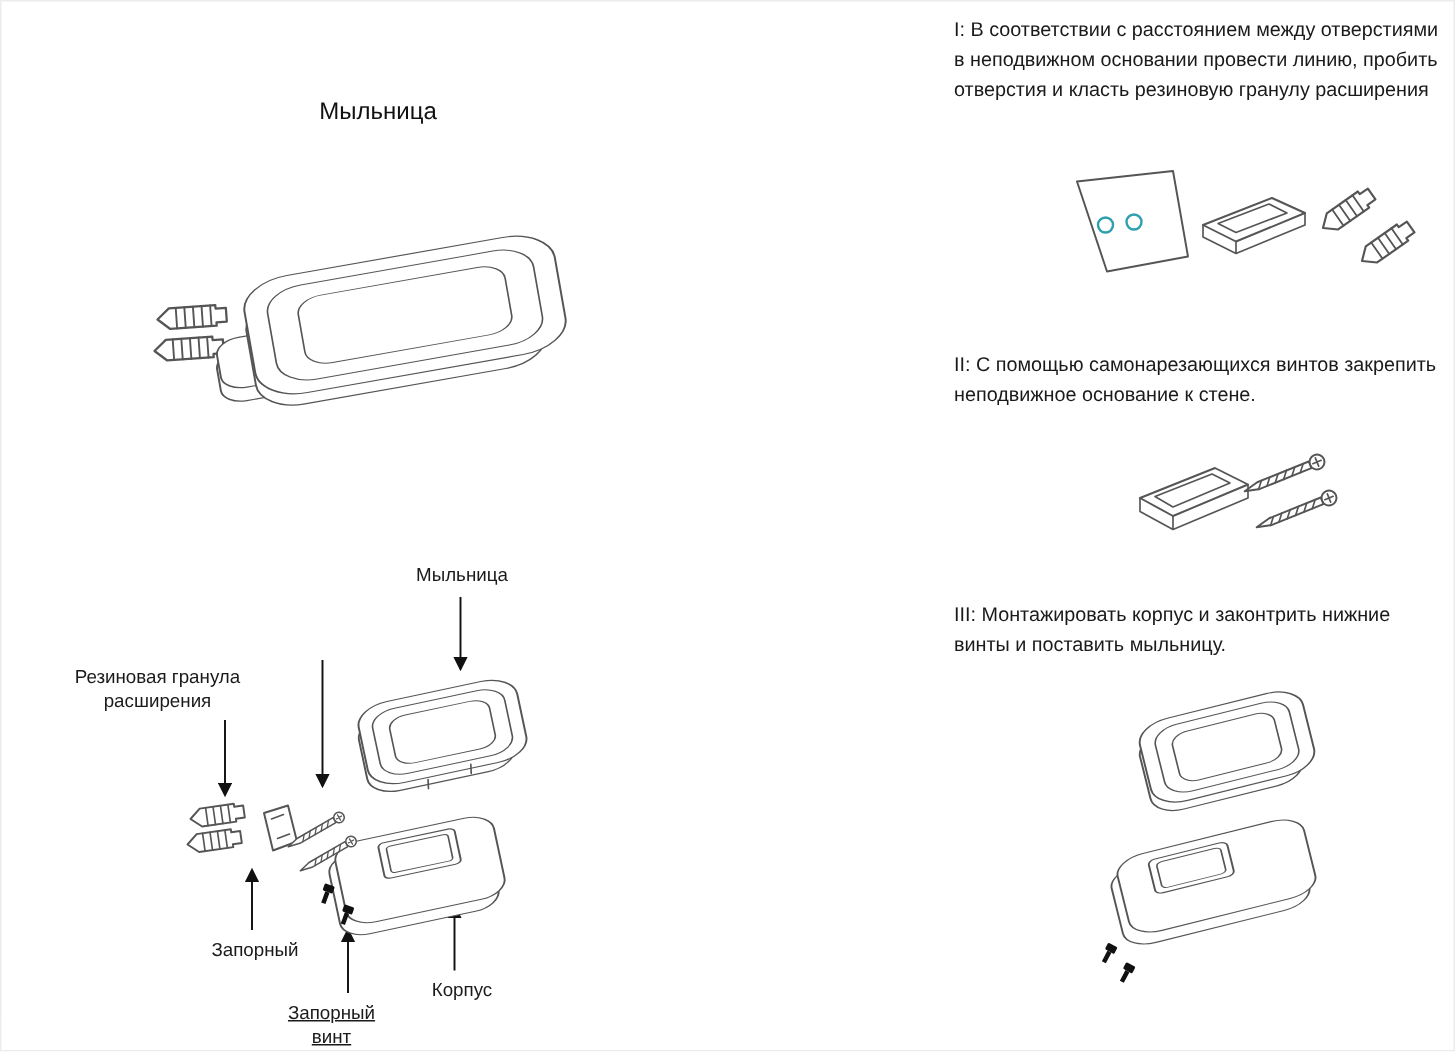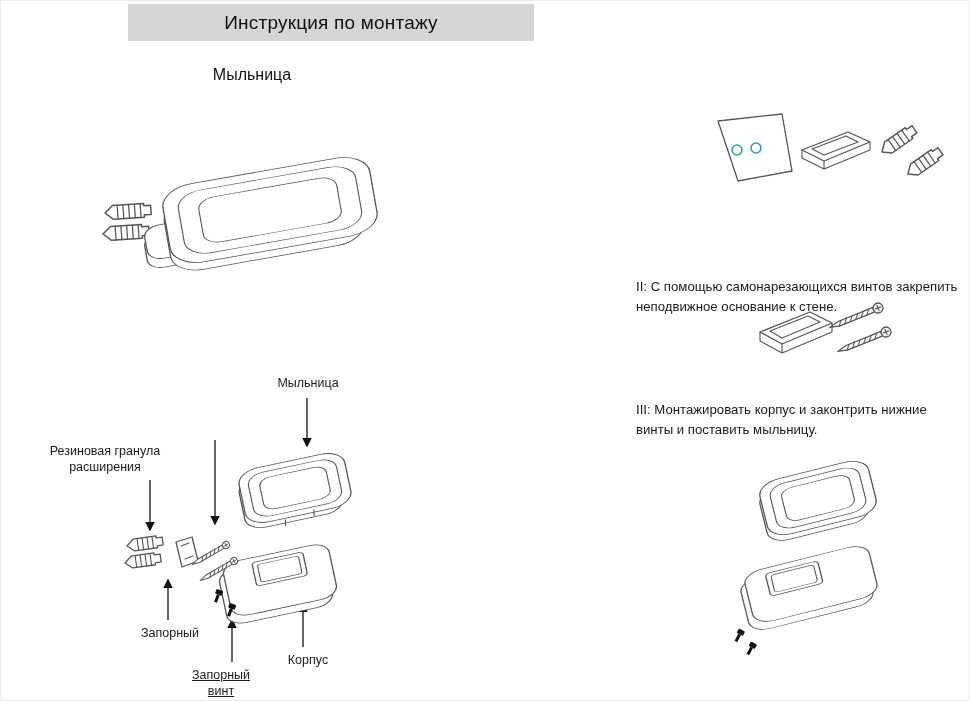--- a/index.html
+++ b/index.html
@@ -27,23 +27,20 @@
          white-space:pre-line;text-align:center; }
 
   .step-text { position:absolute; left:636px; width:330px; font-size:13.2px;
                line-height:1.5; color:var(--text,#1a1a1a); }
 </style>
 </head>
 <body>
 
 <div class="page">
 
-  <div class="title-bar">
-    <h1>Инструкция по монтажу</h1>
-  </div>
   <div class="subtitle">Мыльница</div>
 
   <svg style="left:95px; top:138px;" width="290" height="150" viewBox="0 0 290 150">
 
     <g transform="translate(10,75) rotate(-4) scale(1.15)">
       <path class="ln" d="M0,0 L7,-6 H34 V-4 H40 V4 H34 V6 H7 Z" fill="#fff"></path>
       <path class="ln thin" d="M11,-6 V6 M16,-6 V6 M21,-6 V6 M26,-6 V6 M31,-6 V6" fill="none"></path>
     </g>
     <g transform="translate(8,96) rotate(-4) scale(1.15)">
       <path class="ln" d="M0,0 L7,-6 H34 V-4 H40 V4 H34 V6 H7 Z" fill="#fff"></path>
@@ -154,20 +151,21 @@
 
     <div class="lbl" style="left:232px;top:6px;width:92px;text-align:center;">Мыльница</div>
     <div class="lbl" style="left:10px;top:74px;width:130px;">Резиновая гранула
 расширения</div>
     <div class="lbl" style="left:102px;top:256px;width:76px;text-align:center;">Запорный</div>
     <div class="lbl" style="left:156px;top:298px;width:70px;text-align:center;text-decoration:underline;">Запорный
 винт</div>
     <div class="lbl" style="left:247px;top:283px;width:62px;text-align:center;">Корпус</div>
   </div>
 
+  <div class="step-text" style="top:10px;">I: В соответствии с расстоянием между отверстиями в неподвижном основании провести линию, пробить отверстия и класть резиновую гранулу расширения</div>
   <svg style="left:690px; top:104px;" width="272" height="95" viewBox="0 0 272 95">
     <g>
       <path class="ln" d="M28,17 L92,10 L102,67 L48,77 Z" fill="#fff"></path>
       <circle class="hole" cx="47" cy="46" r="5"></circle>
       <circle class="hole" cx="66" cy="44" r="5"></circle>
     </g>
     <g>
       <path class="ln" d="M112,46 L158,28 L180,38 L134,57 Z" fill="#fff"></path>
       <path class="ln thin" d="M122,45 L156,32 L168,38 L134,51 Z" fill="#fff"></path>
       <path class="ln thin" d="M112,46 l0,8 L134,65 l0,-8 M180,38 l0,8 L134,65" fill="none"></path>
@@ -175,21 +173,21 @@
     <g transform="translate(192,48) rotate(-35) scale(1.1)">
       <path class="ln" d="M0,0 L7,-6 H30 V-4 H36 V4 H30 V6 H7 Z" fill="#fff"></path>
       <path class="ln thin" d="M11,-6 V6 M16,-6 V6 M21,-6 V6 M26,-6 V6" fill="none"></path>
     </g>
     <g transform="translate(218,70) rotate(-35) scale(1.1)">
       <path class="ln" d="M0,0 L7,-6 H30 V-4 H36 V4 H30 V6 H7 Z" fill="#fff"></path>
       <path class="ln thin" d="M11,-6 V6 M16,-6 V6 M21,-6 V6 M26,-6 V6" fill="none"></path>
     </g>
   </svg>
 
-  <div class="step-text" style="top:233px;margin-top:44px;">II: С помощью самонарезающихся винтов закрепить неподвижное основание к стене.</div>
+  <div class="step-text" style="top:233px;">II: С помощью самонарезающихся винтов закрепить неподвижное основание к стене.</div>
   <svg style="left:752px; top:286px;" width="155" height="90" viewBox="0 0 155 90">
     <g>
       <path class="ln" d="M8,46 L58,26 L80,37 L30,58 Z" fill="#fff"></path>
       <path class="ln thin" d="M18,45 L56,30 L68,36 L30,52 Z" fill="#fff"></path>
       <path class="ln thin" d="M8,46 l0,9 L30,67 l0,-9 M80,37 l0,9 L30,67" fill="none"></path>
     </g>
     <g transform="translate(126,22) rotate(158)">
       <circle class="ln" cx="0" cy="0" r="5" fill="#fff"></circle>
       <path class="ln thin" d="M-3,0 H3 M0,-3 V3" fill="none"></path>
       <path class="ln" d="M5,-2.4 H42 L52,0 L42,2.4 H5 Z" fill="#fff"></path>

